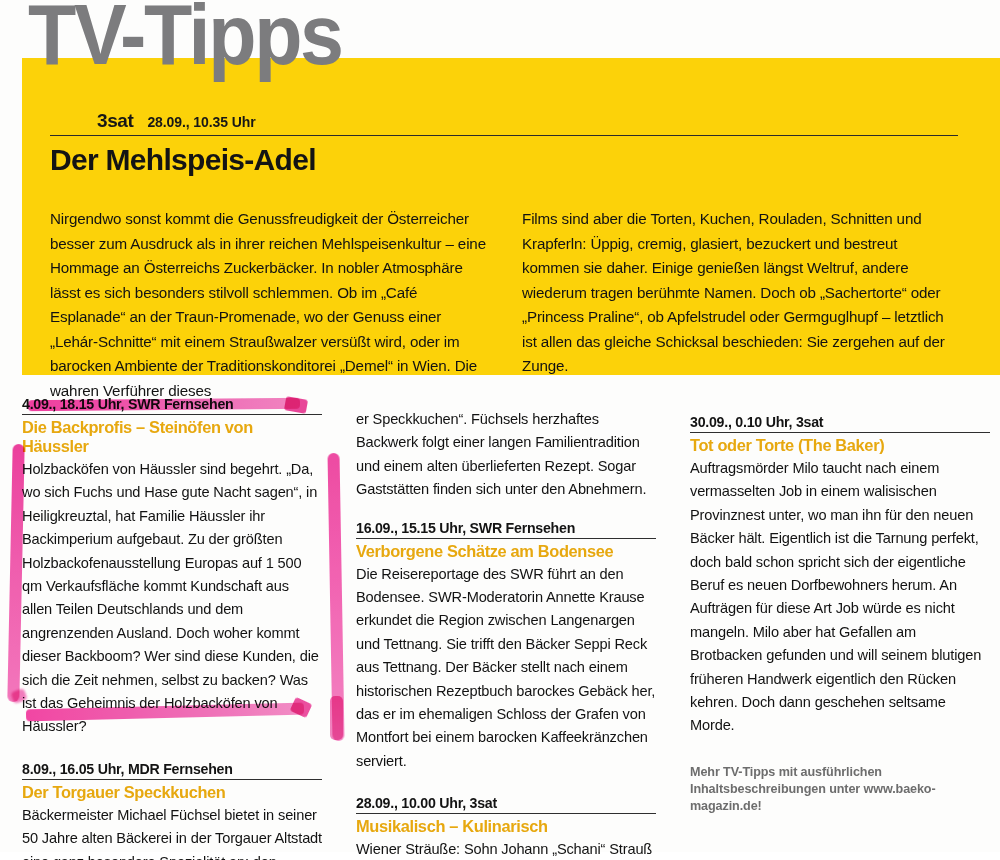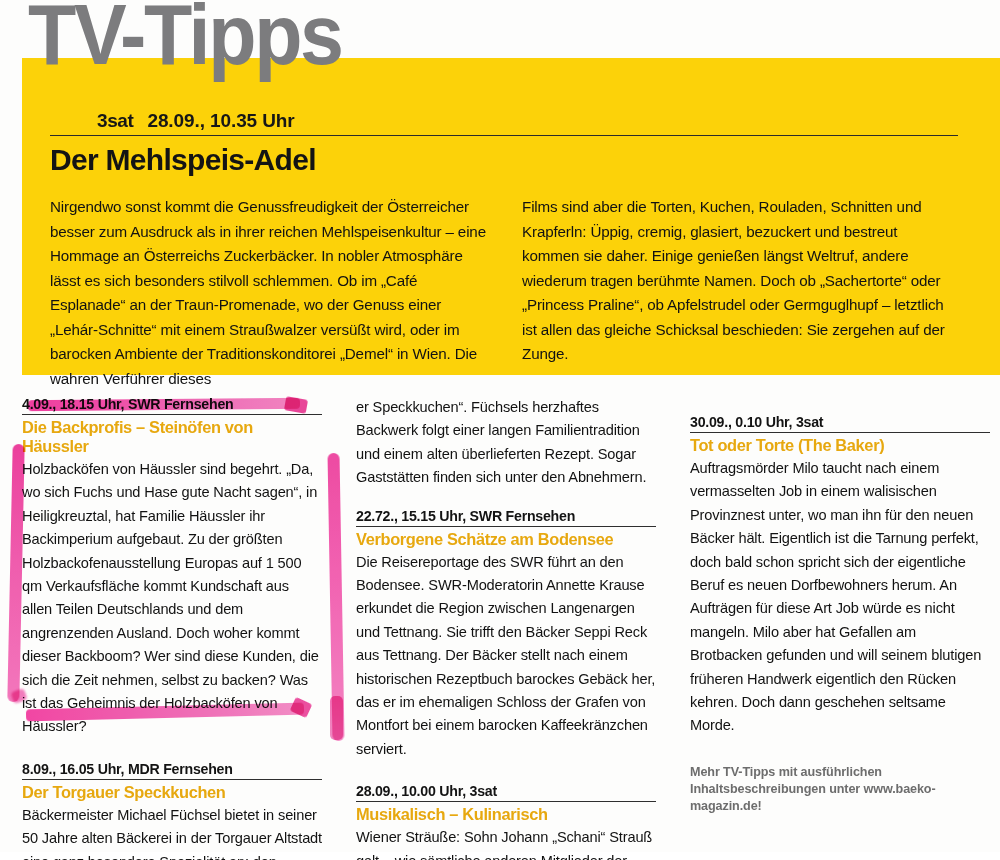--- a/index.html
+++ b/index.html
@@ -64,38 +64,38 @@
     gap: 14px;
     color: #171717;
     margin-left: 47px;
   }
   .feature-channel {
     font-size: 19px;
     font-weight: bold;
     letter-spacing: -0.4px;
   }
   .feature-time {
-    font-size: 19px;
+    font-size: 14px;
     font-weight: bold;
     letter-spacing: -0.1px;
   }
   .feature-rule {
     border-top: 1.6px solid #2a2a2a;
     margin-top: 3px;
     width: 908px;
   }
   .feature-headline {
     font-size: 30px;
     font-weight: bold;
     letter-spacing: -0.7px;
     margin-top: 7px;
     color: #141414;
   }
   .feature-body {
-    margin-top: 18px;
+    margin-top: 30px;
     display: flex;
     gap: 36px;
   }
   .feature-col {
     width: 436px;
     font-size: 15.2px;
     line-height: 24.5px;
     color: #121212;
     letter-spacing: -0.15px;
   }
@@ -134,21 +134,21 @@
     color: #e7a80f;
     letter-spacing: -0.35px;
     margin-bottom: 2px;
   }
   .item-text {
     font-size: 14.6px;
     line-height: 23.4px;
     color: #121212;
     letter-spacing: -0.15px;
   }
-  .item-text.cont { margin-top: 0; }
+  .item-text.cont { margin-top: 12px; }
   .spacer-md { height: 18px; }
 
   .footnote {
     margin-top: 26px;
     font-size: 12.6px;
     line-height: 17px;
     font-weight: bold;
     color: #6d6d6d;
     letter-spacing: -0.1px;
   }
@@ -285,21 +285,21 @@
         <div class="item-rule"></div>
         <div class="item-title">Der Torgauer Speckkuchen</div>
         <div class="item-text">Bäckermeister Michael Füchsel bietet in seiner 50 Jahre alten Bäckerei in der Torgauer Altstadt eine ganz besondere Spezialität an: den „Torgau-</div>
       </div>
     </div>
 
     <div class="col">
       <div class="item-text cont">er Speckkuchen“. Füchsels herzhaftes Backwerk folgt einer langen Familientradition und einem alten überlieferten Rezept. Sogar Gaststätten finden sich unter den Abnehmern.</div>
       <div class="spacer-md"></div>
       <div class="item">
-        <div class="item-meta">22.72., 15.15 Uhr, SWR Fernsehen</div>
+        <div class="item-meta">16.09., 15.15 Uhr, SWR Fernsehen</div>
         <div class="item-rule"></div>
         <div class="item-title">Verborgene Schätze am Bodensee</div>
         <div class="item-text">Die Reisereportage des SWR führt an den Bodensee. SWR-Moderatorin Annette Krause erkundet die Region zwischen Langenargen und Tettnang. Sie trifft den Bäcker Seppi Reck aus Tettnang. Der Bäcker stellt nach einem historischen Rezeptbuch barockes Gebäck her, das er im ehemaligen Schloss der Grafen von Montfort bei einem barocken Kaffeekränzchen serviert.</div>
       </div>
       <div class="spacer-md"></div>
       <div class="item">
         <div class="item-meta">28.09., 10.00 Uhr, 3sat</div>
         <div class="item-rule"></div>
         <div class="item-title">Musikalisch – Kulinarisch</div>
         <div class="item-text">Wiener Sträuße: Sohn Johann „Schani“ Strauß galt – wie sämtliche anderen Mitglieder der</div>

